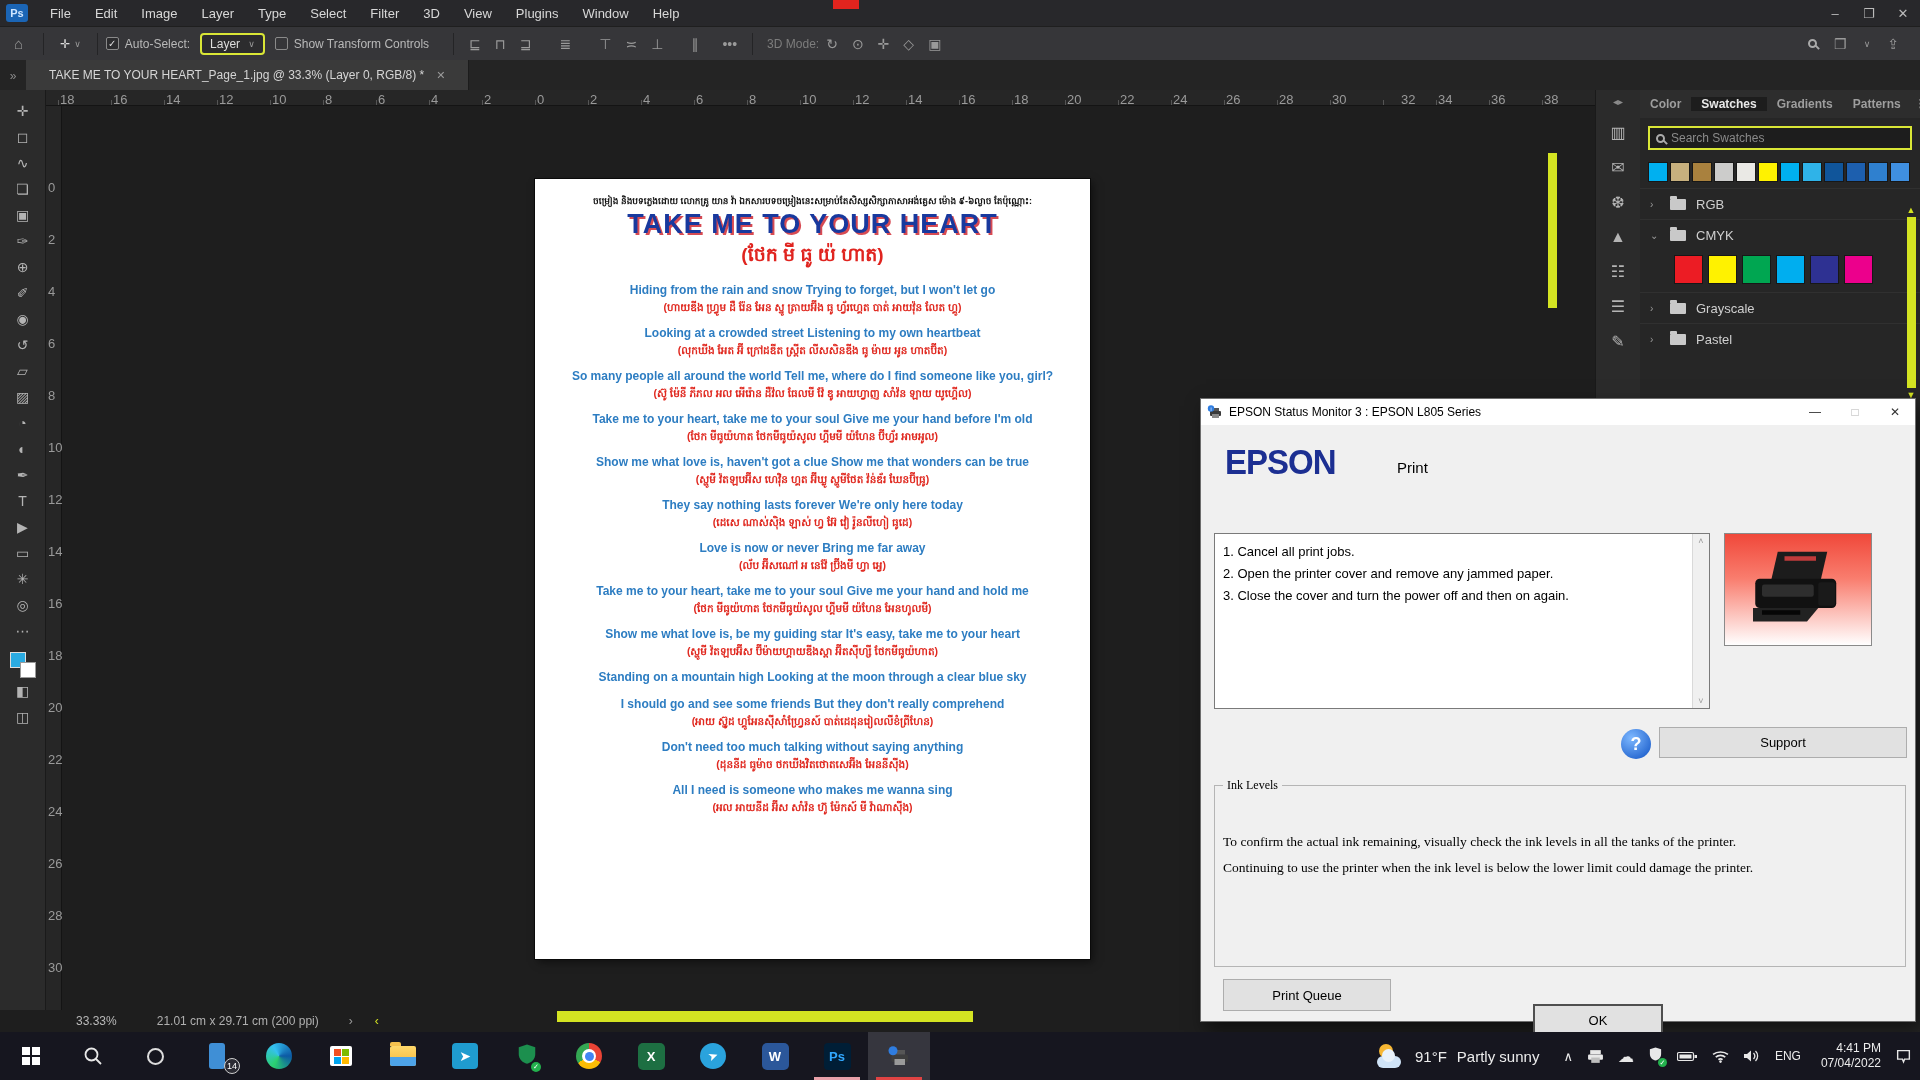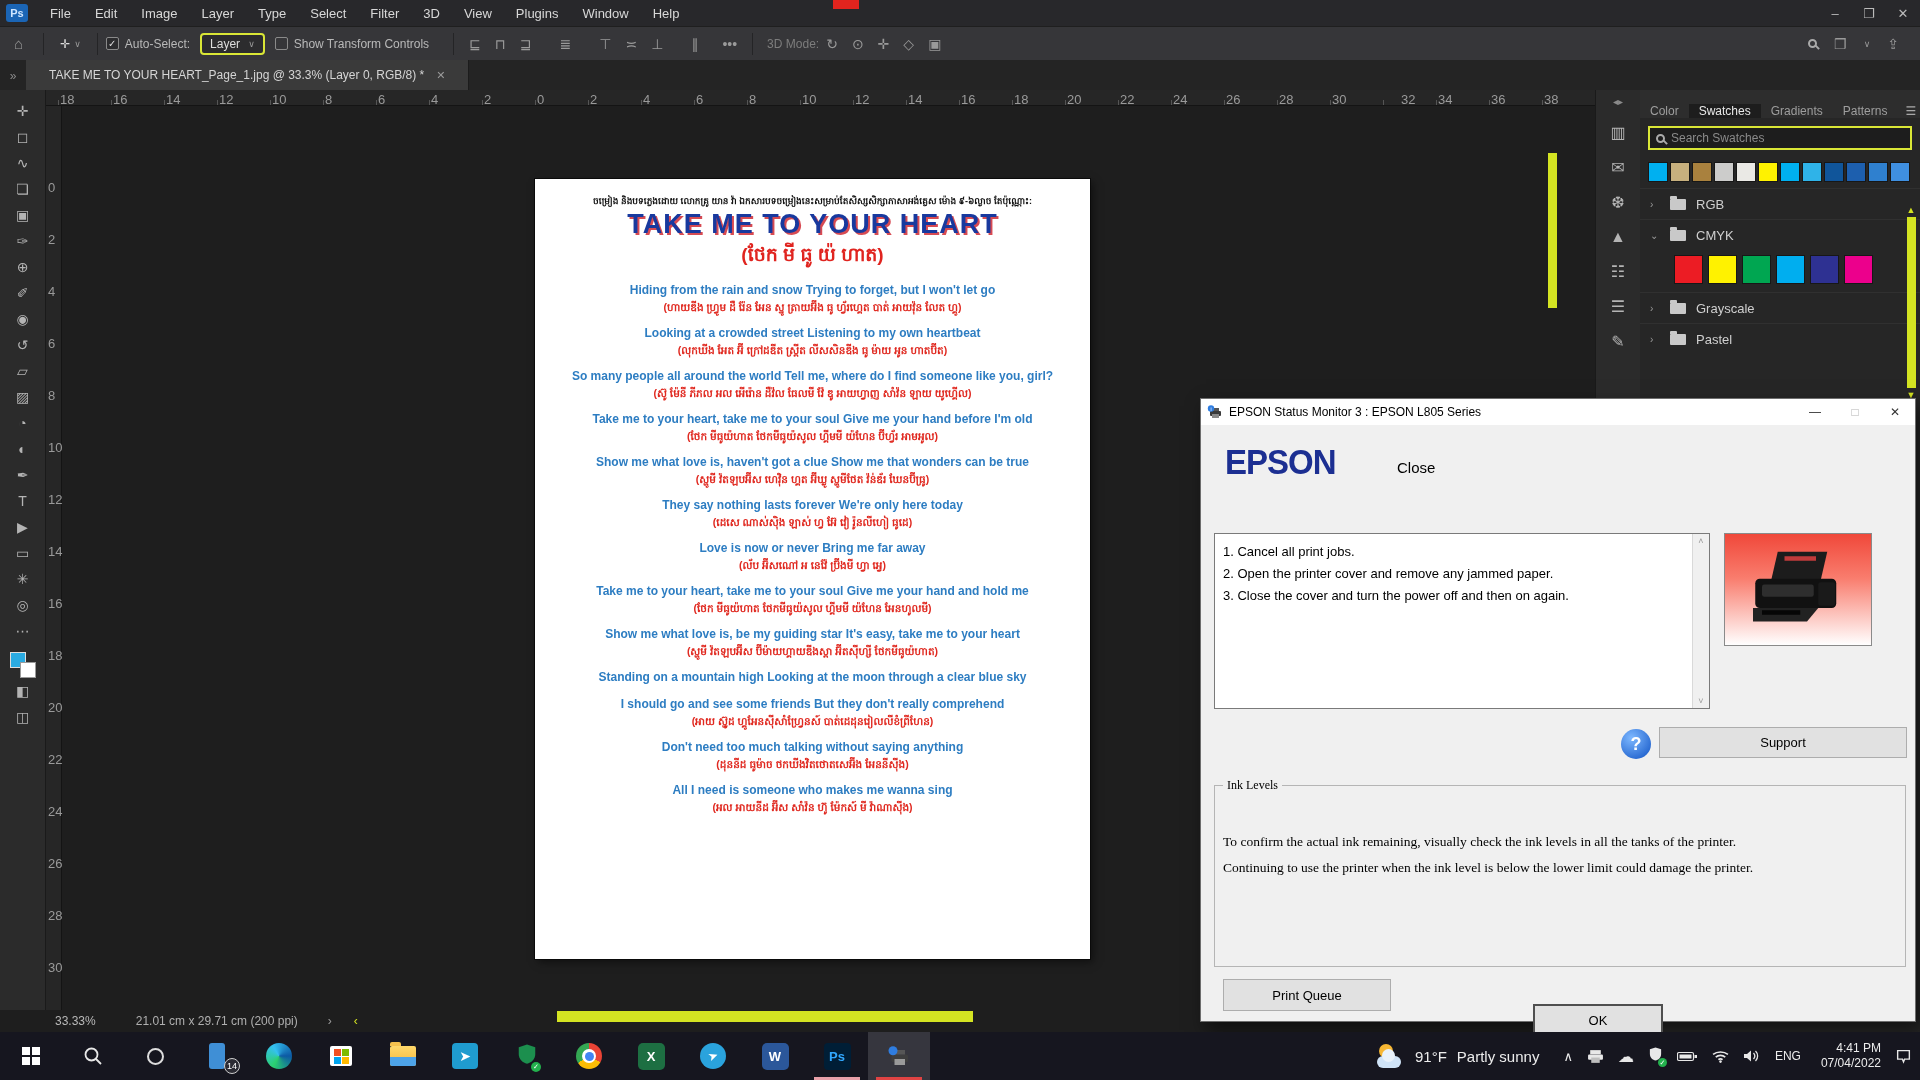--- a/index.html
+++ b/index.html
@@ -67,33 +67,33 @@
   .lyr-km { font-size:10.5px; color:#e02920; font-weight:bold; line-height:16px; }
   .lyr-pair { margin-bottom:10px; }
 
   
   #vscroll-thumb { position:absolute; left:1548px; top:63px; width:9px; height:155px; background:#d4e422; z-index:4; }
   #hscroll-thumb { position:absolute; left:557px; top:921px; width:416px; height:11px; background:#d4e422; z-index:4; }
 
   
   #statusbar { position:absolute; left:0px; bottom:0; width:1595px; height:22px; background:#1e1e1e;
     color:#b9b9b9; font-size:12px; display:flex; align-items:center; z-index:3; }
-  #statusbar .zoom { margin-left:55px; }
+  #statusbar .zoom { margin-left:76px; }
   #statusbar .size { margin-left:40px; color:#b0b0b0; }
   #statusbar .chev { margin-left:30px; color:#9a9a9a; }
   #statusbar .chev-accent { margin-left:22px; color:#d4e422; }
 
   
   #panel-strip { position:absolute; left:1595px; top:0; width:45px; height:942px; background:#2b2b2b;
     border-left:1px solid #1a1a1a; display:flex; flex-direction:column; align-items:center; padding-top:6px; gap:16px; }
   #panel-strip .chevs { color:#8a8a8a; font-size:10px; }
   .strip-icon { color:#b4b4b4; font-size:16px; }
 
   #right-panel { position:absolute; left:1640px; top:0; width:280px; height:942px; background:#262626; }
-  #panel-tabs { height:28px; background:#2d2d2d; display:flex; align-items:flex-end; font-size:12px; color:#9e9e9e; }
+  #panel-tabs { height:28px; background:#2d2d2d; display:flex; align-items:center; font-size:12px; color:#9e9e9e;font-weight:bold; }
   .ptab { padding:0 10px; display:flex; align-items:center; }
   .ptab.active { background:#1d1d1d; color:#e8e8e8; }
   #panel-menu { margin-left:auto; padding:0 8px; display:flex; align-items:center; color:#a8a8a8; }
   #search-row { display:flex; align-items:center; gap:6px; padding:8px 8px 4px; }
   #search-box { flex:1; display:flex; align-items:center; gap:6px; border:2px solid #d9e636;
     background:#1d1d1d; height:24px; padding:0 6px; color:#8a8a8a; font-size:12px; }
   #recent-swatches { display:flex; gap:2px; padding:8px 8px 6px; }
   .chip { width:20px; height:20px; border:1px solid #171717; }
   .tree-row { height:31px; display:flex; align-items:center; gap:10px; color:#cfcfcf;
     font-size:13px; padding:0 10px; border-top:1px solid #303030; }
@@ -513,21 +513,21 @@
       <text x="4" y="5.6" font-size="5" fill="#fff" text-anchor="middle" font-family="Liberation Sans">i</text>
     </svg>
     <span id="ep-title">EPSON Status Monitor 3 : EPSON L805 Series</span>
     <div id="ep-buttons">
       <span>—</span>
       <span class="disabled">□</span>
       <span>✕</span>
     </div>
   </div>
   <div id="ep-logo">EPSON</div>
-  <div id="ep-status">Close</div>
+  <div id="ep-status">Print</div>
   <div id="ep-listbox">
     <div class="line">1. Cancel all print jobs.</div>
     <div class="line">2. Open the printer cover and remove any jammed paper.</div>
     <div class="line">3. Close the cover and turn the power off and then on again.</div>
     <div id="ep-list-scroll">
       <span>˄</span>
       <span>˅</span>
     </div>
   </div>
   <div id="ep-printer-img">

